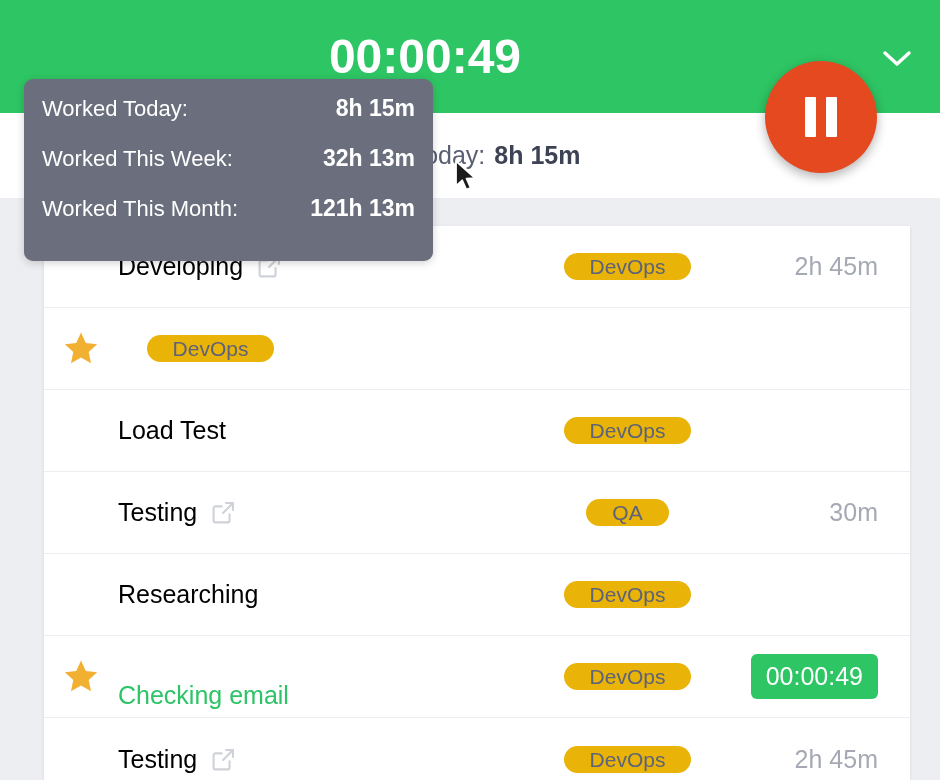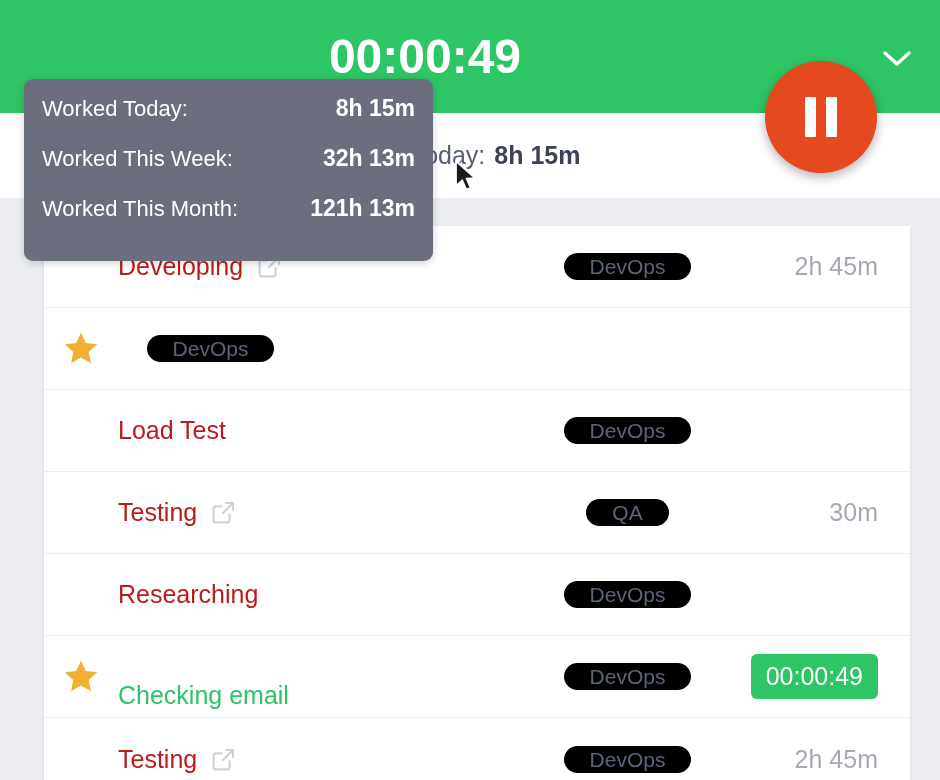--- a/index.html
+++ b/index.html
@@ -140,41 +140,41 @@
   }
   .star-icon { display: block; }
   .cell-name {
     flex: 1 1 auto;
     display: flex;
     align-items: center;
     min-width: 0;
   }
   .task-name {
     font-size: 25px;
-    color: #b91c1c;
+    color: #000000;
     font-weight: normal;
     white-space: nowrap;
   }
   .task-name.active { color: #2cc466; margin-top: 37px; }
   .ext-icon {
     margin-left: 13px;
     display: inline-flex;
     align-items: center;
     flex: 0 0 auto;
     cursor: pointer;
   }
   .cell-tag {
     width: 185px;
     min-width: 185px;
     display: flex;
     align-items: center;
     justify-content: center;
   }
   .tag-pill {
-    background: #000000;
+    background: #eab308;
     color: #5d6378;
     font-size: 21px;
     border-radius: 20px;
     padding: 3px 26px;
     line-height: 1;
     white-space: nowrap;
   }
   .cell-time {
     width: 190px;
     min-width: 190px;

